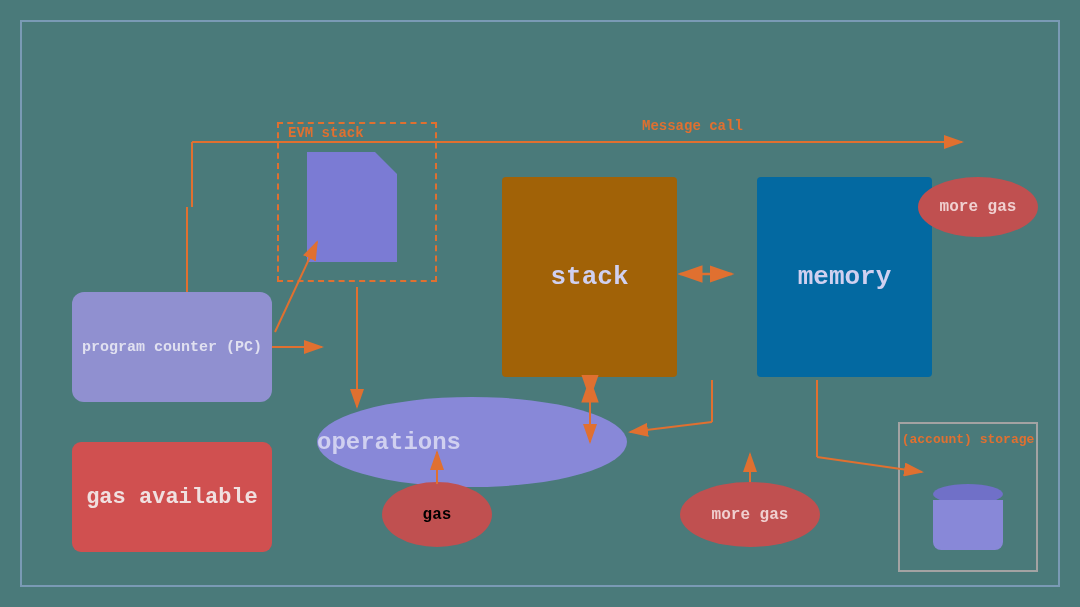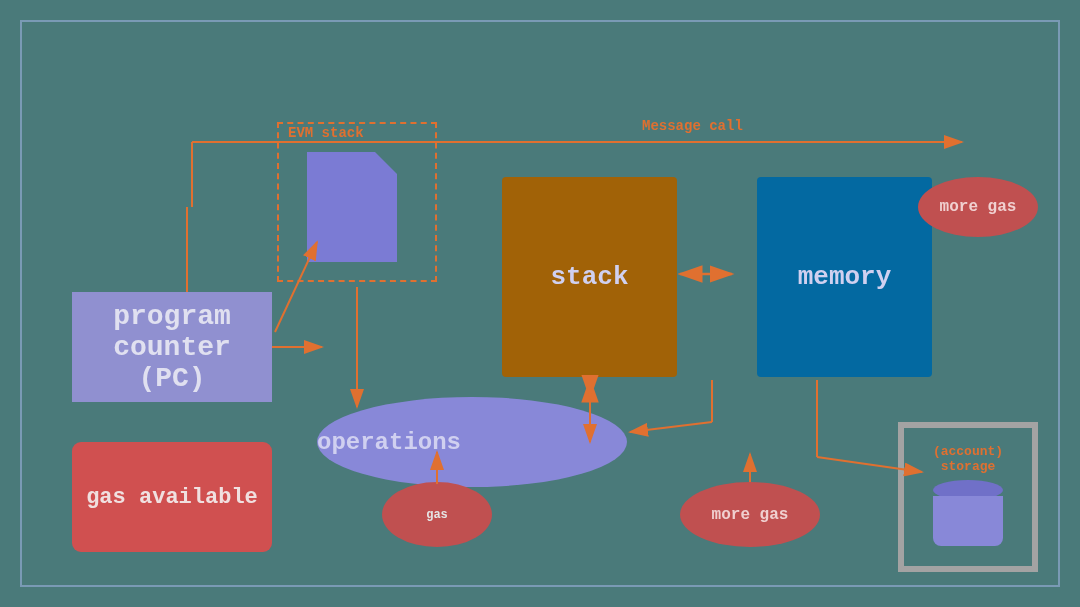--- a/index.html
+++ b/index.html
@@ -27,22 +27,22 @@
       align-items: center;
       justify-content: center;
       text-align: center;
     }
     .program-counter {
       left: 50px;
       top: 270px;
       width: 200px;
       height: 110px;
       background: #9090d0;
-      border-radius: 0;
-      font-size: 28px;
+      border-radius: 12px;
+      font-size: 15px;
       color: #e0e0f0;
       font-weight: bold;
       align-items: center;
     }
     .gas-available {
       left: 50px;
       top: 420px;
       width: 200px;
       height: 110px;
       background: #d05050;
@@ -129,22 +129,22 @@
       position: absolute;
       left: 360px;
       top: 460px;
       width: 110px;
       height: 65px;
       background: #c05050;
       border-radius: 50%;
       display: flex;
       align-items: center;
       justify-content: center;
-      font-size: 12px;
-      color: #e5e5e5;
+      font-size: 16px;
+      color: #000000;
       font-weight: bold;
     }
     .more-gas-bottom {
       position: absolute;
       left: 658px;
       top: 460px;
       width: 140px;
       height: 65px;
       background: #c05050;
       border-radius: 50%;
@@ -170,27 +170,27 @@
       color: #f0d0d0;
       font-weight: bold;
     }
     
     .account-storage {
       position: absolute;
       right: 20px;
       top: 400px;
       width: 140px;
       height: 150px;
-      border: 6px solid #a3a3a3;
+      border: 2px solid #a3a3a3;
       background: transparent;
       display: flex;
       flex-direction: column;
       align-items: center;
       justify-content: flex-start;
-      padding-top: 16px;
+      padding-top: 8px;
     }
     .account-storage-label {
       font-size: 13px;
       color: #e07030;
       font-weight: bold;
       text-align: center;
     }
     .cylinder {
       position: absolute;
       bottom: 20px;

